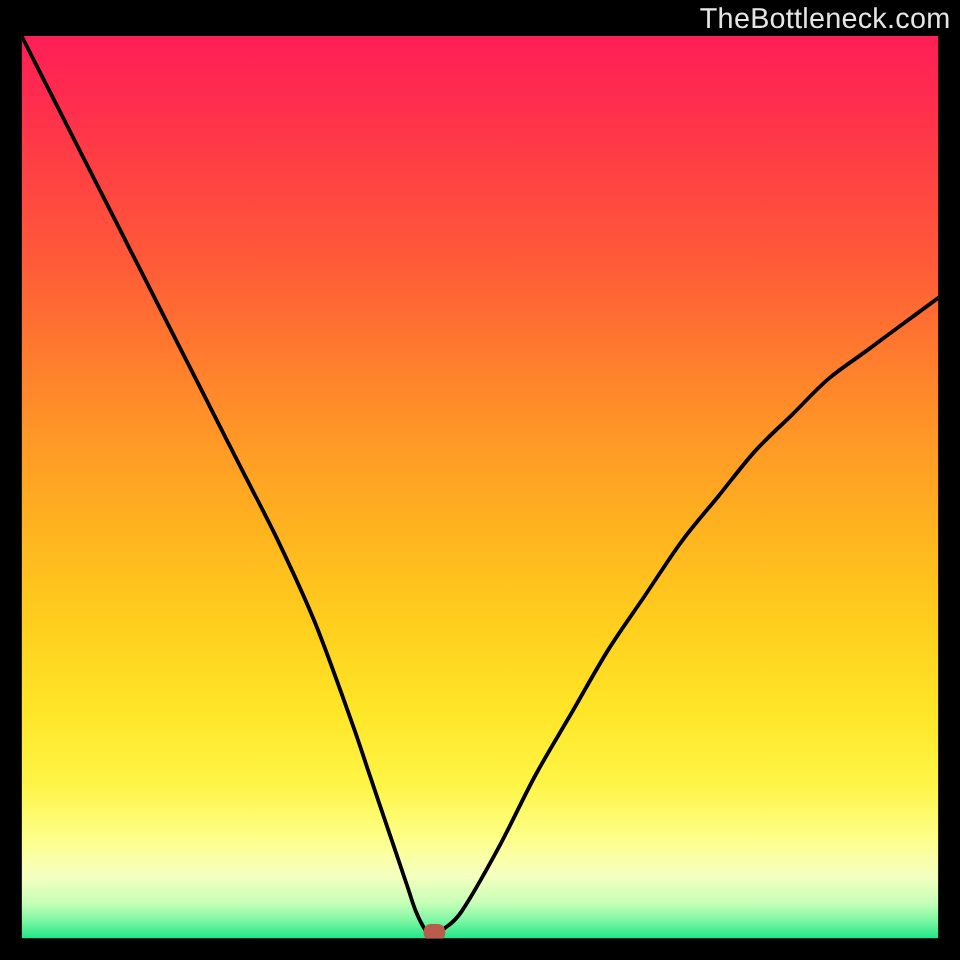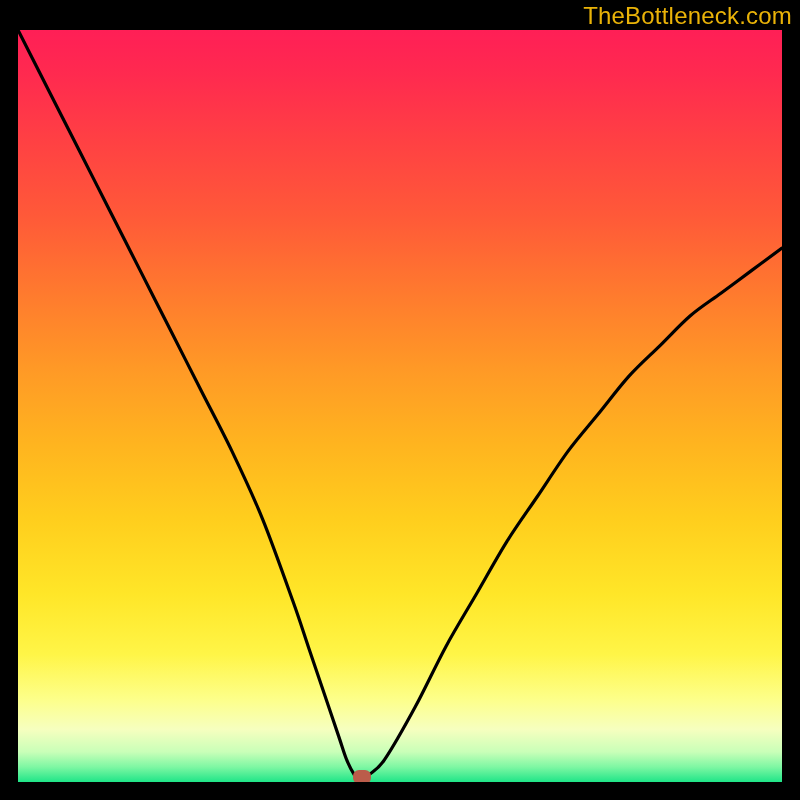--- a/index.html
+++ b/index.html
@@ -7,21 +7,21 @@
   .frame {
     position: relative;
     width: 800px;
     height: 800px;
     background: #000;
   }
   .watermark {
     position: absolute;
     top: 2px;
     right: 8px;
-    color: #eab308;
+    color: #e5e5e5;
     font-family: Arial, Helvetica, sans-serif;
     font-size: 24px;
     font-weight: 500;
     letter-spacing: 0.2px;
     z-index: 5;
   }
   .plot-area {
     position: absolute;
     left: 18px;
     top: 30px;

